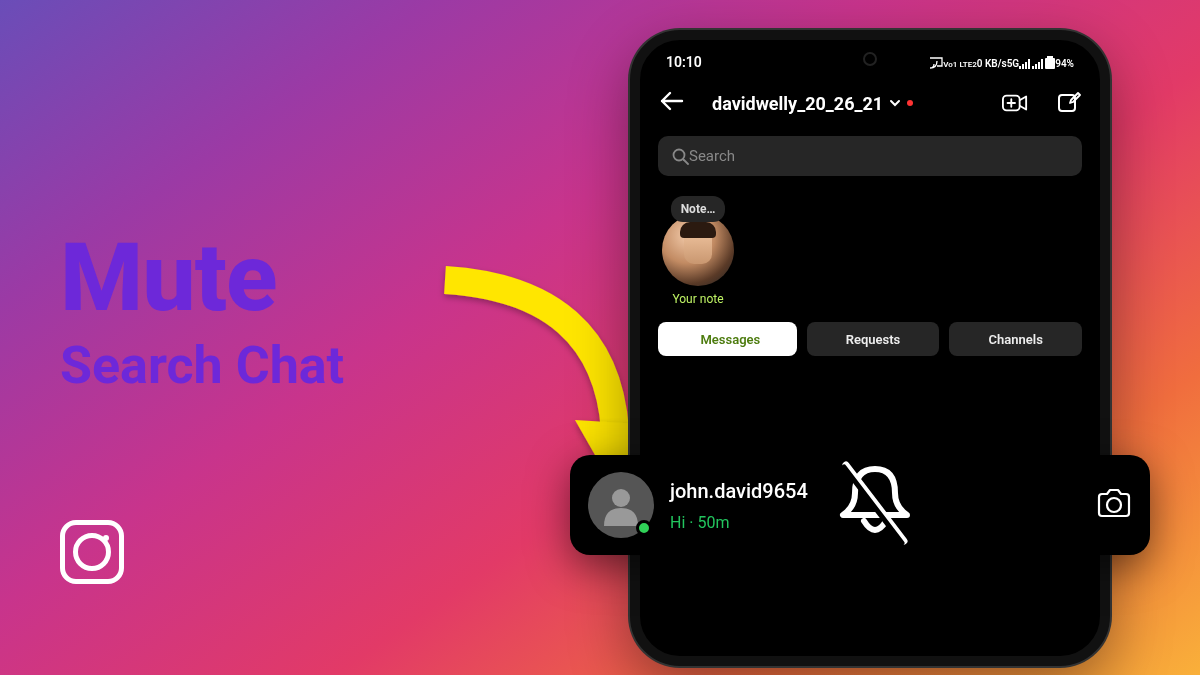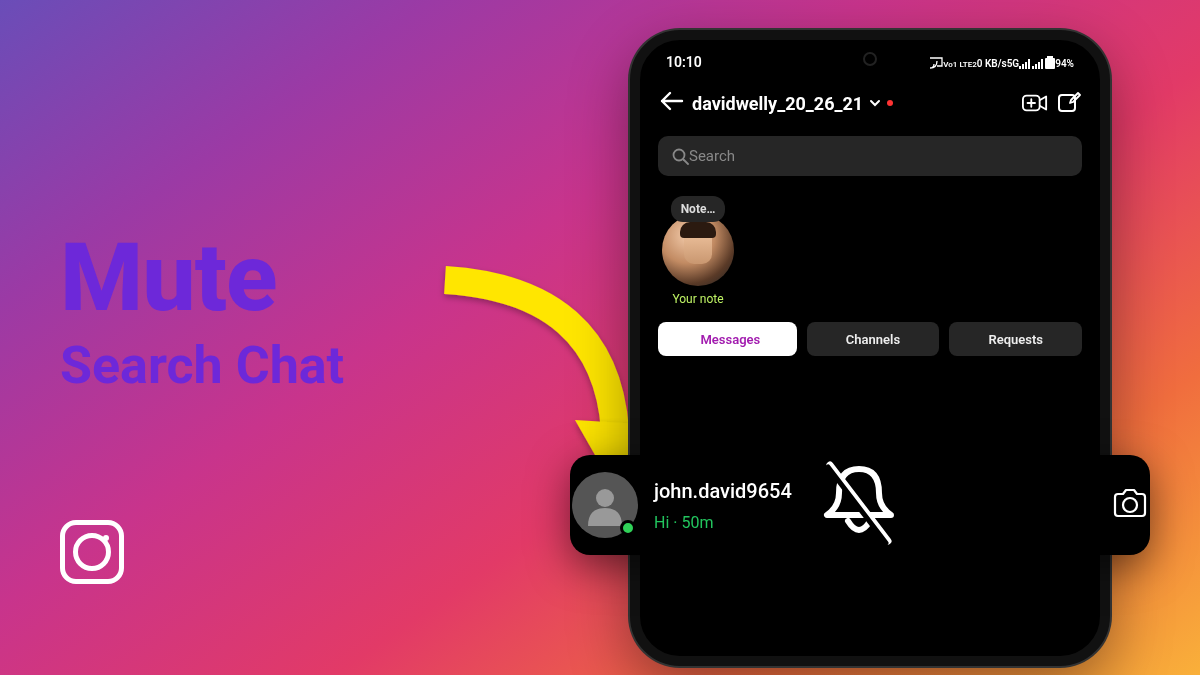--- a/index.html
+++ b/index.html
@@ -95,21 +95,21 @@
     border: 2px solid #222;
     border-radius: 50%;
   }
   .status-right { display: flex; align-items: flex-end; font-size: 10px; }
   .status-right .lte { font-size: 8px; line-height: 1; }
   .status-right svg { display: block; }
 
   .app-header {
     display: flex;
     align-items: center;
-    gap: 8px;
+    gap: 28px;
     padding: 14px 18px 10px;
   }
   .app-header .back { width: 26px; }
   .app-header .title {
     font-size: 18px;
     font-weight: 700;
     flex: 1;
     display: flex;
     align-items: center;
     gap: 6px;
@@ -180,34 +180,34 @@
     border-radius: 8px;
     display: flex;
     align-items: center;
     justify-content: center;
     font-size: 13px;
     font-weight: 600;
     flex: 1;
     background: #262626;
     color: #eee;
   }
-  .tab.active { background: #fff; color: #a21caf; padding-left: 6px; }
+  .tab.active { background: #fff; color: #4d7c0f; padding-left: 6px; }
 
   
   .callout {
     position: absolute;
     left: 570px;
     top: 455px;
     width: 580px;
     height: 100px;
     background: #000;
     border-radius: 20px;
     display: flex;
     align-items: center;
-    padding: 12px 2px;
+    padding: 12px 18px;
     color: #fff;
     box-shadow: 0 12px 40px rgba(0,0,0,.5);
     gap: 16px;
   }
   .chat-avatar {
     width: 66px;
     height: 66px;
     border-radius: 50%;
     background: #555;
     display: flex;
@@ -332,22 +332,22 @@
   <div class="notes">
     <div class="note-item">
       <div class="note-bubble">Note…</div>
       <div class="avatar"></div>
       <div class="note-caption">Your note</div>
     </div>
   </div>
 
   <div class="tabs">
     <div class="tab active">Messages</div>
+    <div class="tab">Requests</div>
     <div class="tab">Channels</div>
-    <div class="tab">Requests</div>
   </div>
 </div>
 
 <div class="callout">
   <div class="chat-avatar">
     <svg width="42" height="42" viewBox="0 0 42 42">
         <circle cx="21" cy="14" r="9"></circle>
         <path d="M4 42 q0 -18 17 -18 t17 18 Z"></path>
       </svg>
     <span class="presence"></span>

